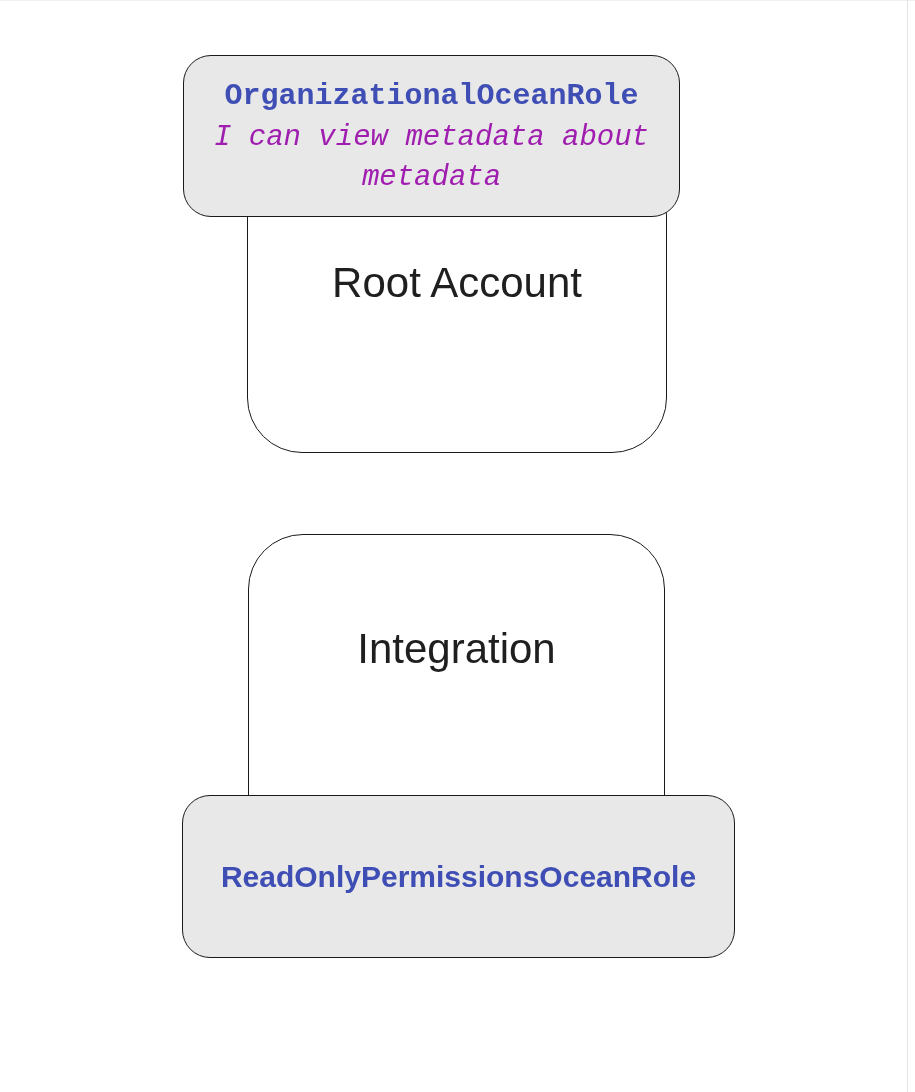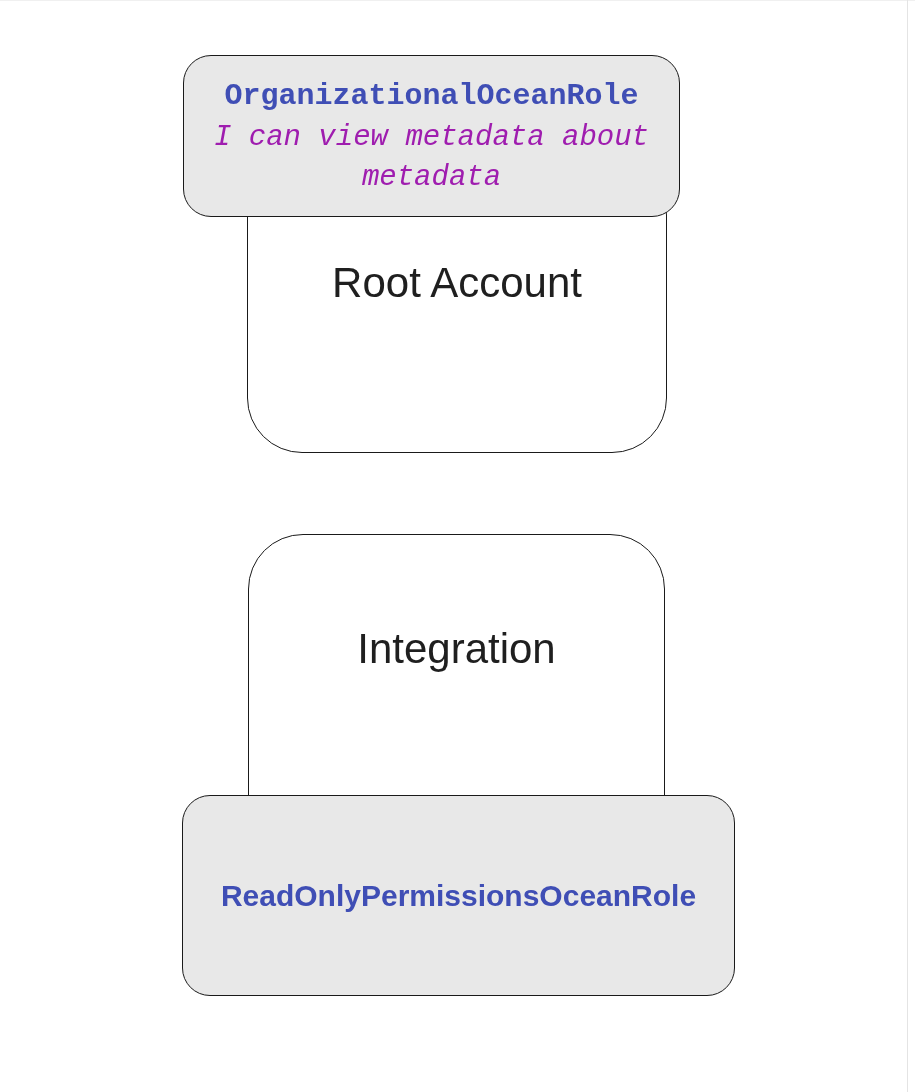--- a/index.html
+++ b/index.html
@@ -61,21 +61,21 @@
     border: 1.5px solid var(--node-border);
     border-radius: 28px;
     z-index: 2;
     display: flex;
     flex-direction: column;
     align-items: center;
     justify-content: center;
     text-align: center;
   }
   .role-badge.top    { left: 183px; top: 55px;  width: 497px; height: 162px; font-family: Liberation Mono, monospace; }
-  .role-badge.bottom { left: 182px; top: 795px; width: 553px; height: 201px; }
+  .role-badge.bottom { left: 182px; top: 795px; width: 553px; height: 163px; }
   .role-title {
     color: var(--role-title);
     font-weight: bold;
     font-size: 30px;
     line-height: 44px;
   }
   .role-description {
     color: var(--role-description);
     font-style: italic;
     font-size: 29px;

